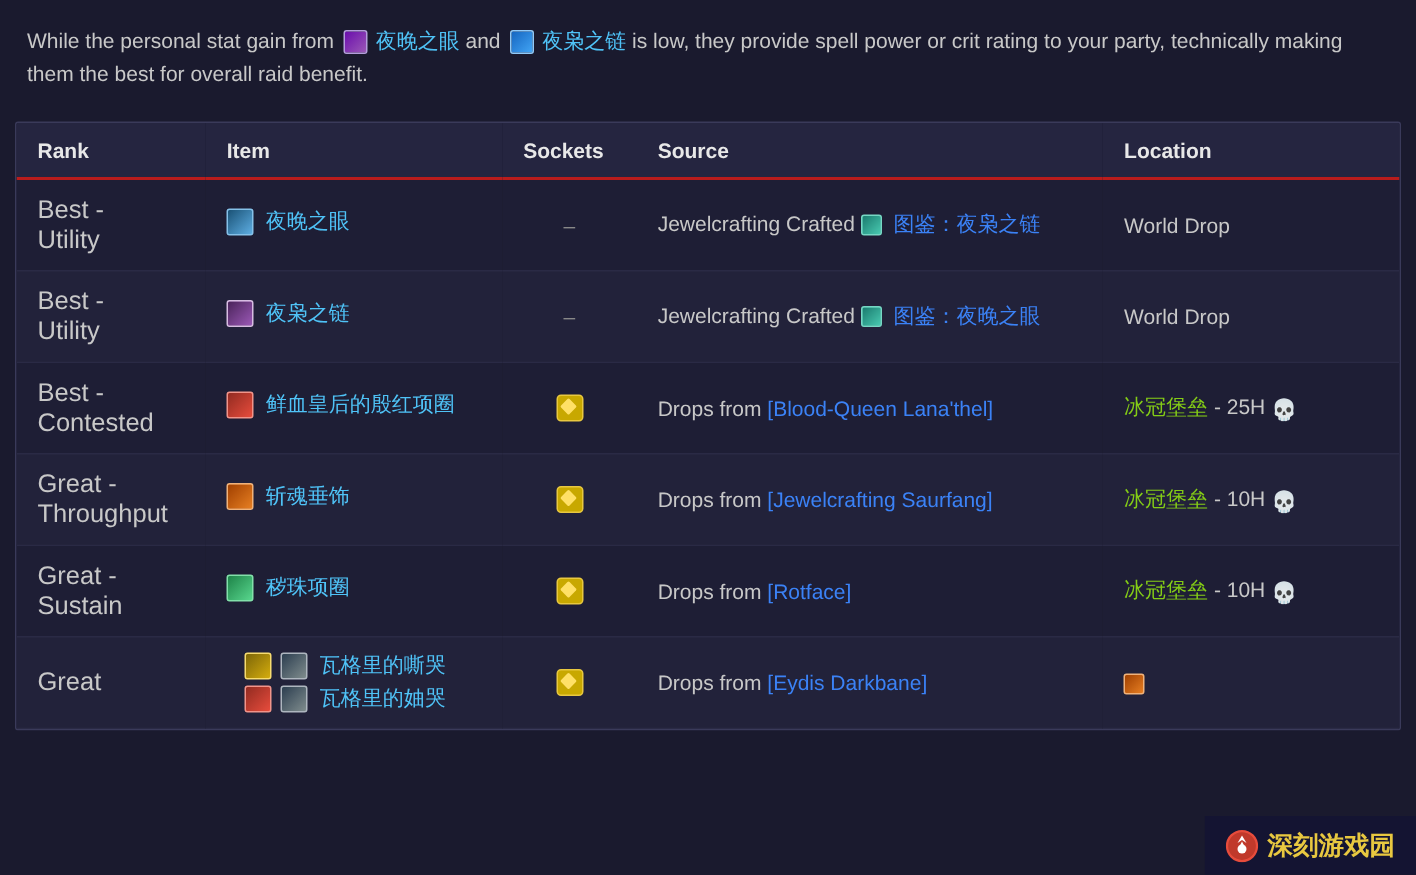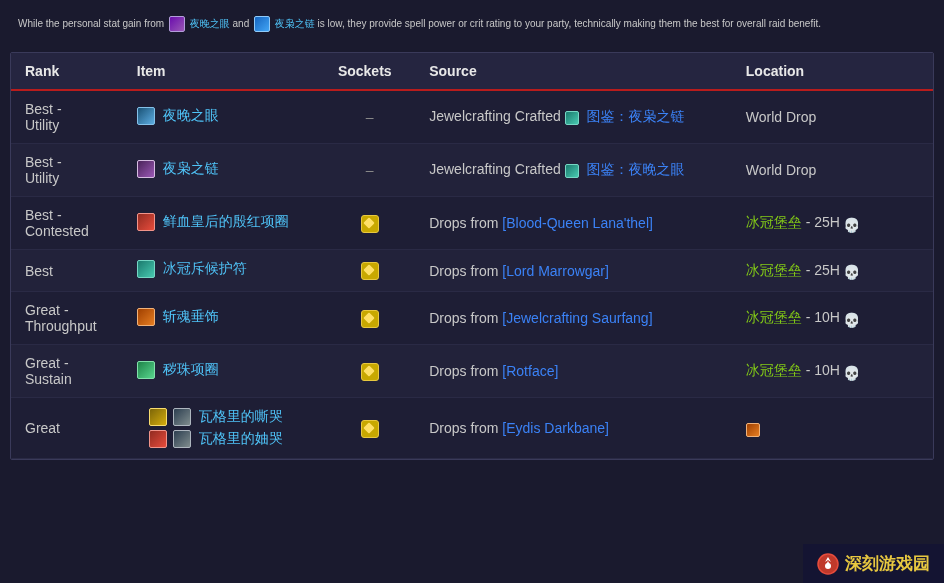--- a/index.html
+++ b/index.html
@@ -6,21 +6,21 @@
     body {
       background-color: #1a1a2e;
       color: #c8c8c8;
       font-family: Arial, sans-serif;
       font-size: 14px;
       width: 944px;
     }
 
     .intro-section {
       padding: 16px 18px 20px 18px;
-      font-size: 10px;
+      font-size: 14px;
       line-height: 1.6;
       color: #c8c8c8;
     }
 
     .intro-section .item-link {
       color: #4fc3f7;
       text-decoration: none;
     }
 
     .intro-section .item-icon {
@@ -81,21 +81,21 @@
       background-color: #22223a;
     }
 
     tbody td {
       padding: 10px 14px;
       vertical-align: middle;
       color: #c8c8c8;
     }
 
     .rank-cell {
-      font-size: 14px;
+      font-size: 17px;
       color: #c8c8c8;
       white-space: pre-line;
       min-width: 100px;
     }
 
     .item-cell {
       min-width: 180px;
     }
 
     .item-link-cell {
@@ -284,41 +284,20 @@
           <span>Drops from </span>
           <a class="source-link" href="#">[Blood-Queen Lana'thel]</a>
         </td>
         <td class="location-cell">
           <a class="location-link" href="#">冰冠堡垒</a>
           <span> - 25H </span>
           <span class="skull-icon">💀</span>
         </td>
       </tr>
 
-      <tr>
-        <td class="rank-cell">Best</td>
-        <td class="item-cell">
-          <a class="item-link-cell" href="#">
-            <span class="item-icon-small icon-teal"></span>
-            <span>冰冠斥候护符</span>
-          </a>
-        </td>
-        <td class="sockets-cell">
-          <span class="socket-gem"></span>
-        </td>
-        <td class="source-cell">
-          <span>Drops from </span>
-          <a class="source-link" href="#">[Lord Marrowgar]</a>
-        </td>
-        <td class="location-cell">
-          <a class="location-link" href="#">冰冠堡垒</a>
-          <span> - 25H </span>
-          <span class="skull-icon">💀</span>
-        </td>
-      </tr>
 
       <tr>
         <td class="rank-cell">Great -<br>Throughput</td>
         <td class="item-cell">
           <a class="item-link-cell" href="#">
             <span class="item-icon-small icon-orange"></span>
             <span>斩魂垂饰</span>
           </a>
         </td>
         <td class="sockets-cell">

